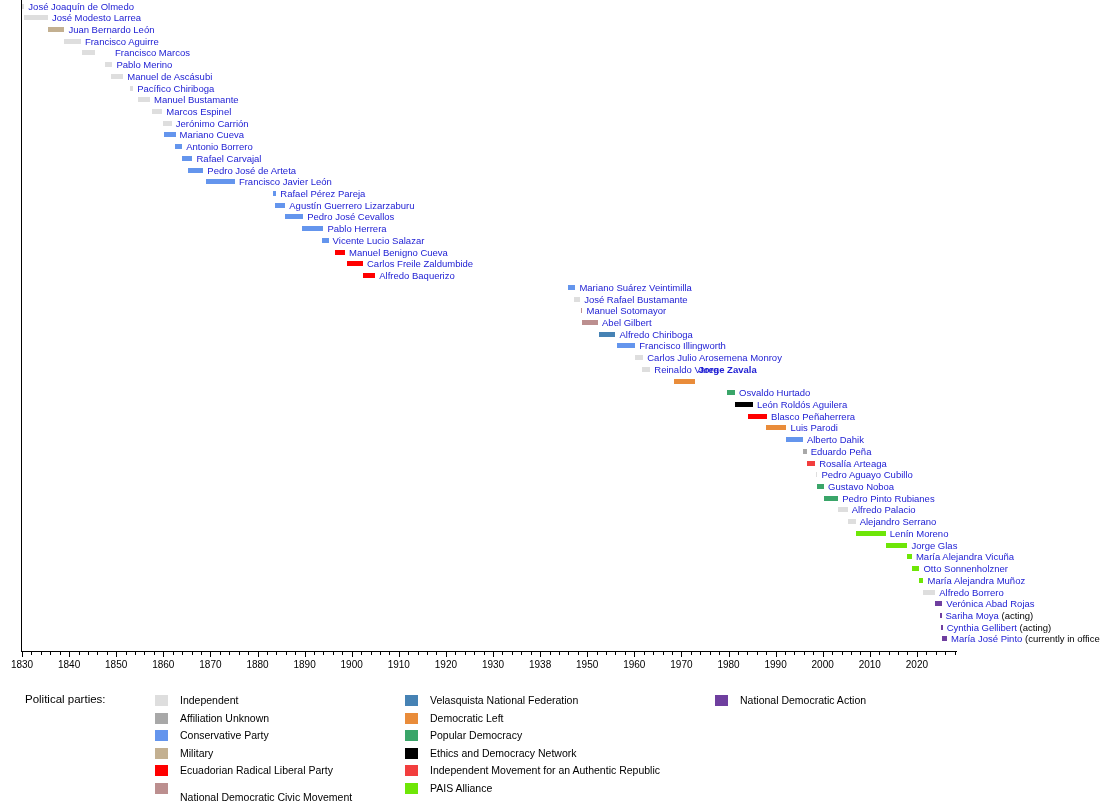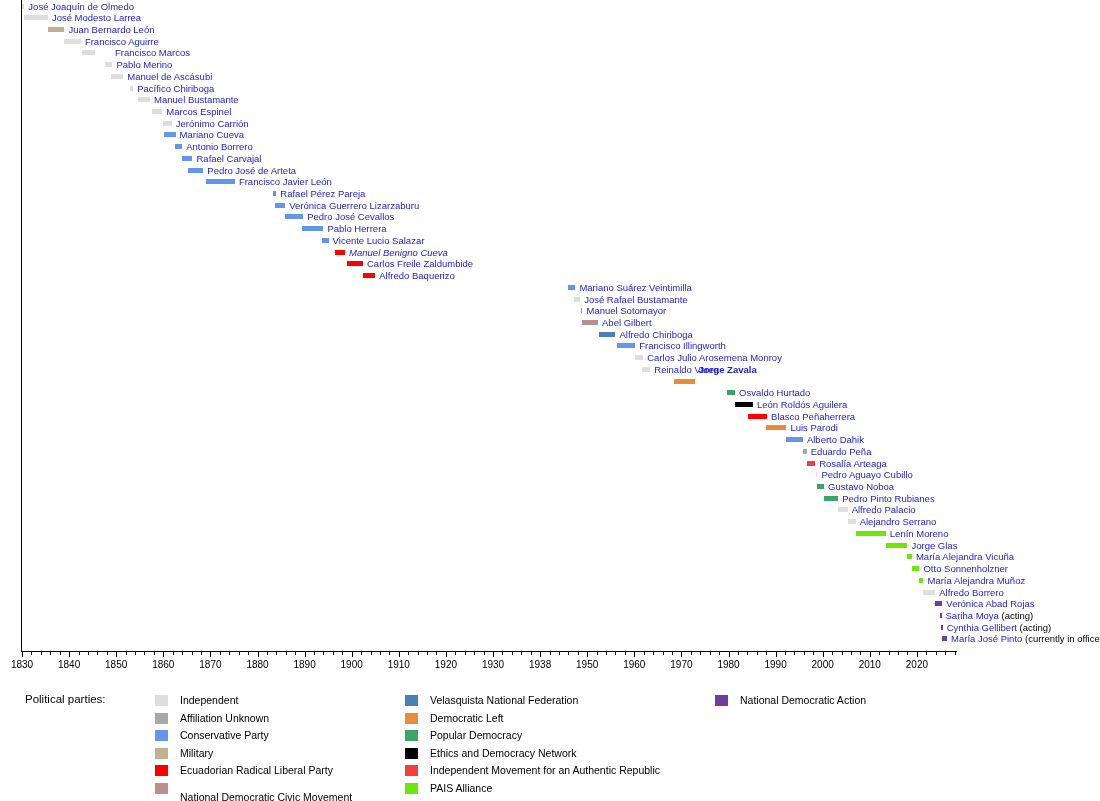--- a/index.html
+++ b/index.html
@@ -55,29 +55,29 @@
     <div class="row-label" style="left: 186.14px; top: 141.14px;"><span class="pname">Antonio Borrero</span></div>
     <div class="term-bar" style="left: 182.14px; top: 155.86px; width: 10.362px; background: rgb(100, 149, 237);"></div>
     <div class="row-label" style="left: 196.502px; top: 152.86px;"><span class="pname">Rafael Carvajal</span></div>
     <div class="term-bar" style="left: 188.263px; top: 167.58px; width: 15.072px; background: rgb(100, 149, 237);"></div>
     <div class="row-label" style="left: 207.335px; top: 164.58px;"><span class="pname">Pedro José de Arteta</span></div>
     <div class="term-bar" style="left: 205.69px; top: 179.3px; width: 29.202px; background: rgb(100, 149, 237);"></div>
     <div class="row-label" style="left: 238.892px; top: 176.3px;"><span class="pname">Francisco Javier León</span></div>
     <div class="term-bar" style="left: 273.043px; top: 191.02px; width: 3.297px; background: rgb(100, 149, 237);"></div>
     <div class="row-label" style="left: 280.34px; top: 188.02px;"><span class="pname">Rafael Pérez Pareja</span></div>
     <div class="term-bar" style="left: 275.398px; top: 202.74px; width: 9.891px; background: rgb(100, 149, 237);"></div>
-    <div class="row-label" style="left: 289.289px; top: 199.74px;"><span class="pname">Verónica Guerrero Lizarzaburu</span></div>
+    <div class="row-label" style="left: 289.289px; top: 199.74px;"><span class="pname">Agustín Guerrero Lizarzaburu</span></div>
     <div class="term-bar" style="left: 285.289px; top: 214.46px; width: 17.898px; background: rgb(100, 149, 237);"></div>
     <div class="row-label" style="left: 307.187px; top: 211.46px;"><span class="pname">Pedro José Cevallos</span></div>
     <div class="term-bar" style="left: 302.245px; top: 226.18px; width: 21.195px; background: rgb(100, 149, 237);"></div>
     <div class="row-label" style="left: 327.44px; top: 223.18px;"><span class="pname">Pablo Herrera</span></div>
     <div class="term-bar" style="left: 322.498px; top: 237.9px; width: 6.123px; background: rgb(100, 149, 237);"></div>
     <div class="row-label" style="left: 332.621px; top: 234.9px;"><span class="pname">Vicente Lucio Salazar</span></div>
     <div class="term-bar" style="left: 335.215px; top: 249.62px; width: 9.891px; background: rgb(255, 0, 0);"></div>
-    <div class="row-label" style="left: 349.106px; top: 246.62px; font-style: italic;"><span class="pname">Manuel Benigno Cueva</span></div>
+    <div class="row-label" style="left: 349.106px; top: 246.62px;"><span class="pname">Manuel Benigno Cueva</span></div>
     <div class="term-bar" style="left: 346.99px; top: 261.34px; width: 16.014px; background: rgb(255, 0, 0);"></div>
     <div class="row-label" style="left: 367.004px; top: 258.34px;"><span class="pname">Carlos Freile Zaldumbide</span></div>
     <div class="term-bar" style="left: 363.004px; top: 273.06px; width: 12.246px; background: rgb(255, 0, 0);"></div>
     <div class="row-label" style="left: 379.25px; top: 270.06px;"><span class="pname">Alfredo Baquerizo</span></div>
     <div class="term-bar" style="left: 568.36px; top: 284.78px; width: 7.065px; background: rgb(100, 149, 237);"></div>
     <div class="row-label" style="left: 579.425px; top: 281.78px;"><span class="pname">Mariano Suárez Veintimilla</span></div>
     <div class="term-bar" style="left: 573.541px; top: 296.5px; width: 6.594px; background: rgb(222, 222, 222);"></div>
     <div class="row-label" style="left: 584.135px; top: 293.5px;"><span class="pname">José Rafael Bustamante</span></div>
     <div class="term-bar" style="left: 580.606px; top: 308.22px; width: 1.884px; background: rgb(188, 143, 143);"></div>
     <div class="row-label" style="left: 586.49px; top: 305.22px;"><span class="pname">Manuel Sotomayor</span></div>

